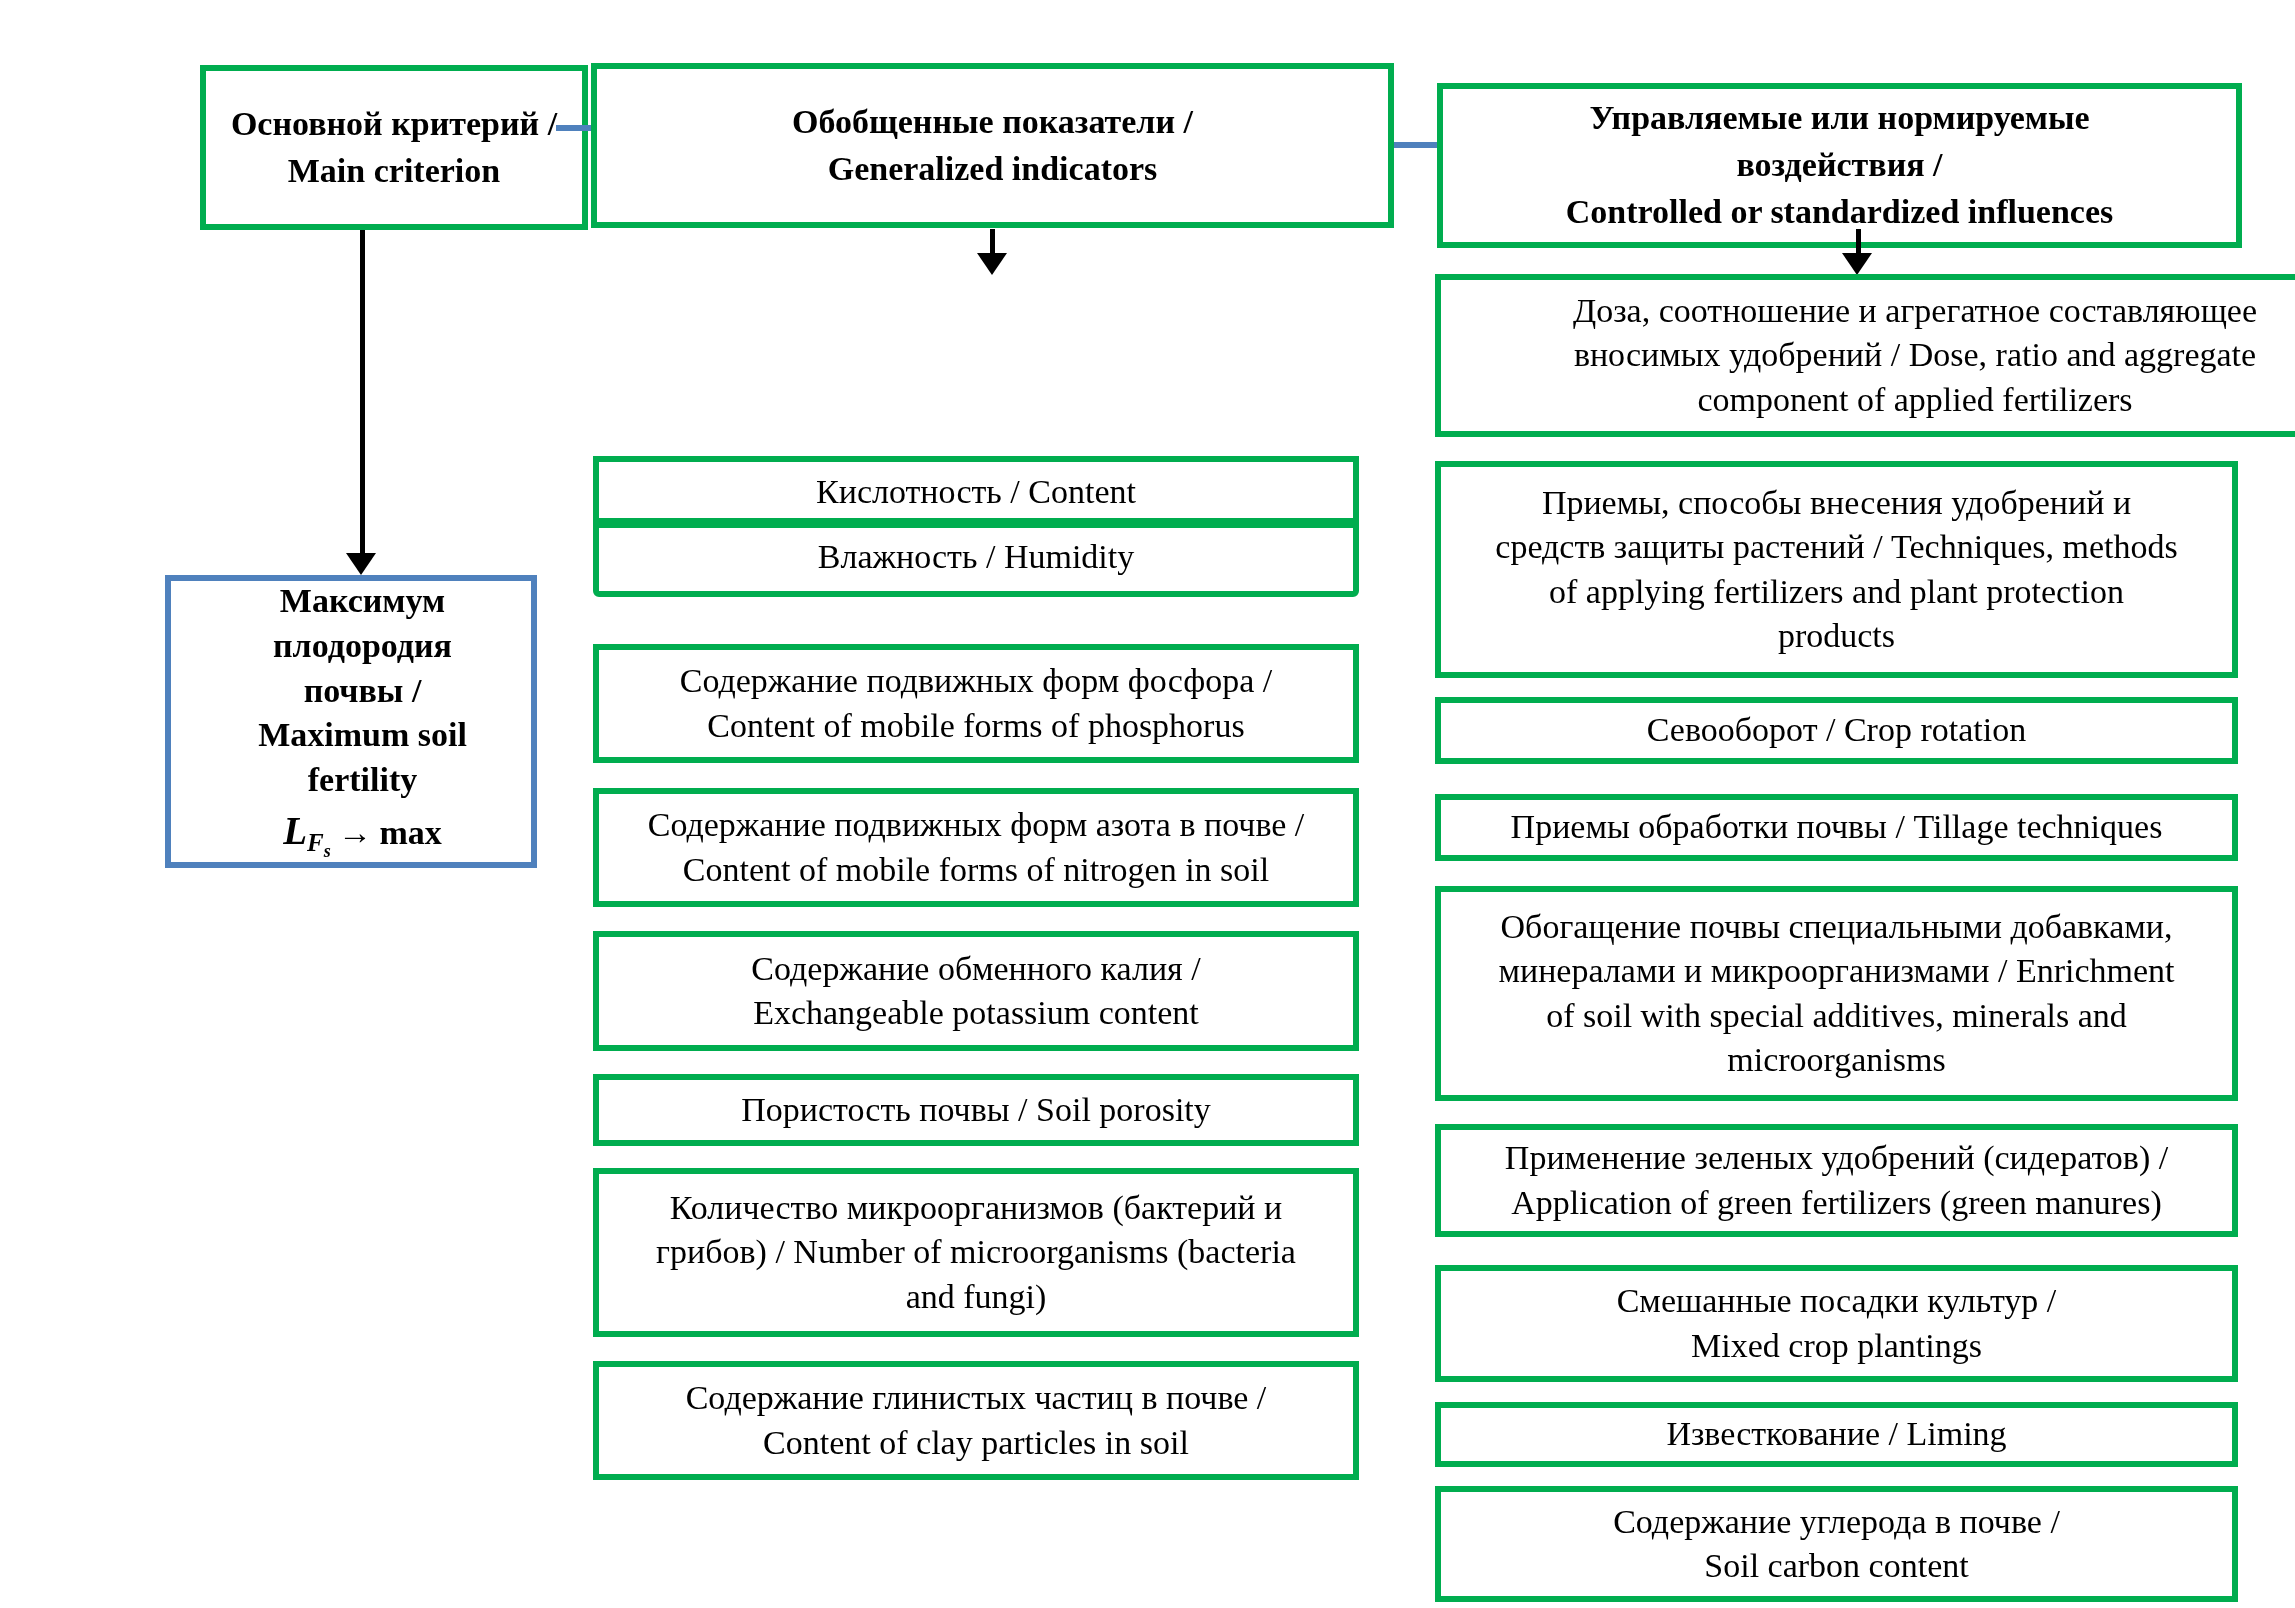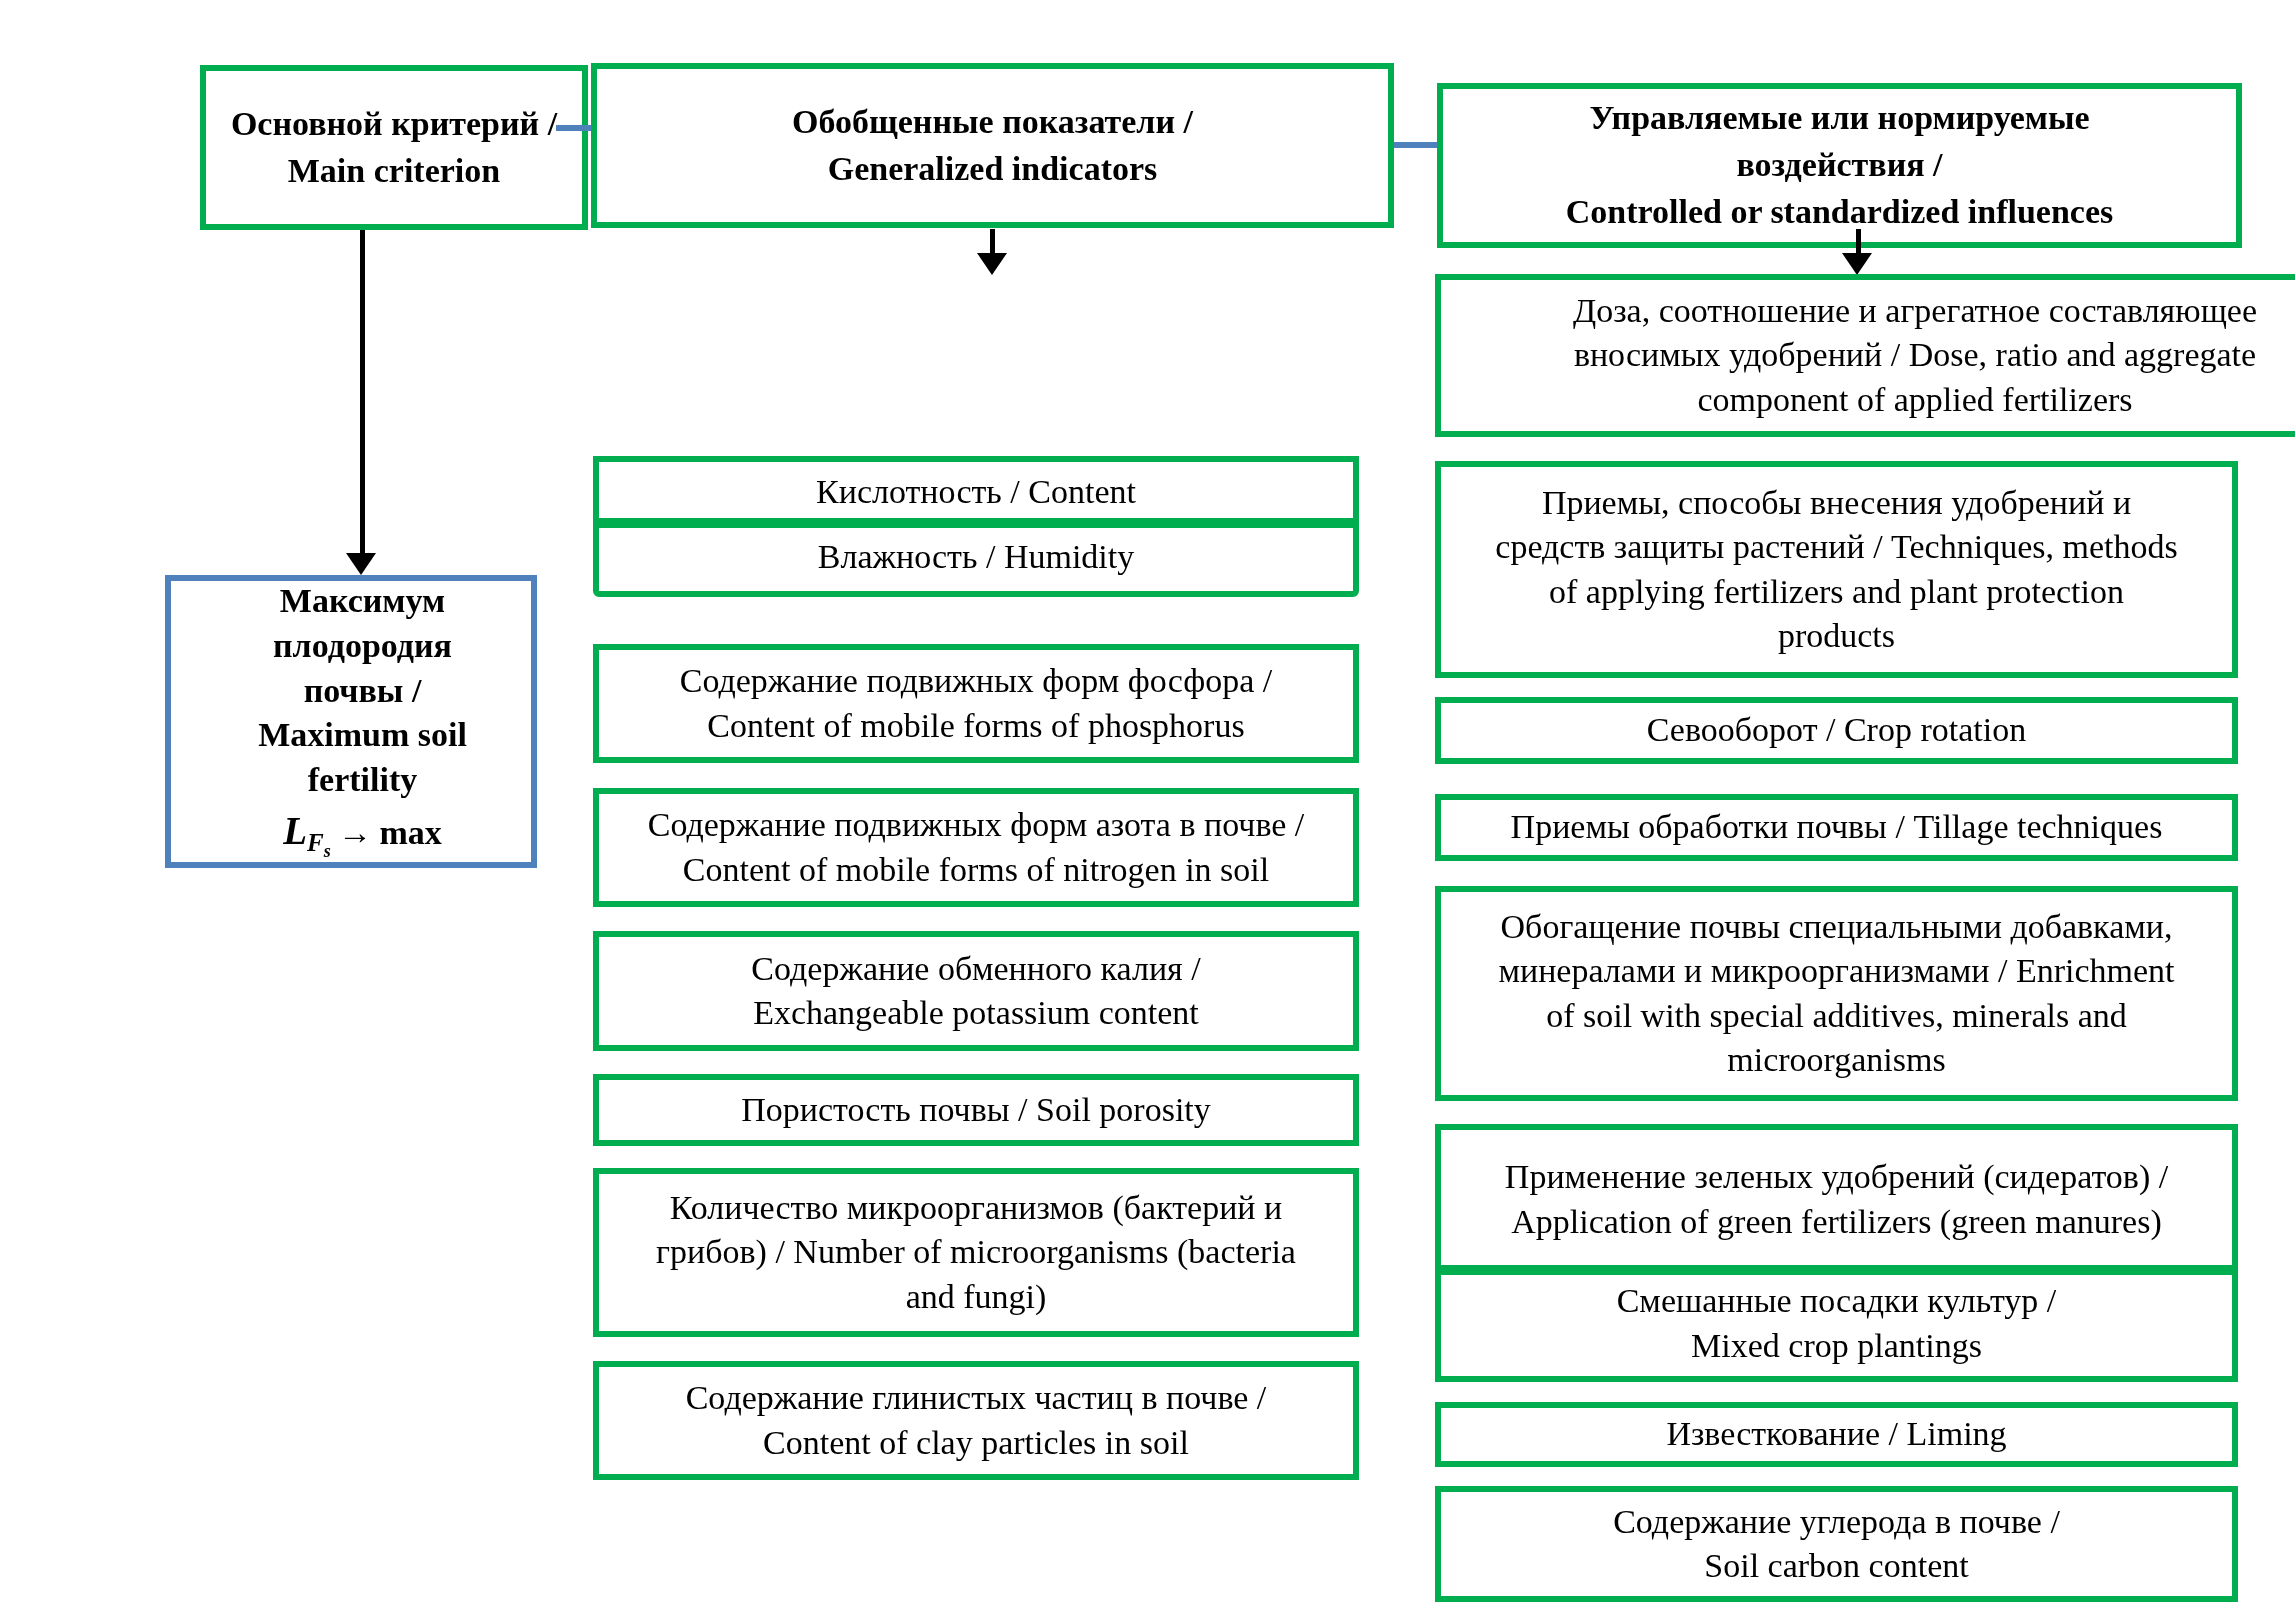--- a/index.html
+++ b/index.html
@@ -106,21 +106,21 @@
   <div class="box green-box content" style="left:1435px;top:461px;width:803px;height:217px;">Приемы, способы внесения удобрений и
 средств защиты растений / Techniques, methods
 of applying fertilizers and plant protection
 products</div>
   <div class="box green-box content" style="left:1435px;top:697px;width:803px;height:67px;">Севооборот / Crop rotation</div>
   <div class="box green-box content" style="left:1435px;top:794px;width:803px;height:67px;">Приемы обработки почвы / Tillage techniques</div>
   <div class="box green-box content" style="left:1435px;top:886px;width:803px;height:215px;">Обогащение почвы специальными добавками,
 минералами и микроорганизмами / Enrichment
 of soil with special additives, minerals and
 microorganisms</div>
-  <div class="box green-box content" style="left:1435px;top:1124px;width:803px;height:151px;">Применение зеленых удобрений (сидератов) /
+  <div class="box green-box content" style="left:1435px;top:1124px;width:803px;height:113px;">Применение зеленых удобрений (сидератов) /
 Application of green fertilizers (green manures)</div>
   <div class="box green-box content" style="left:1435px;top:1265px;width:803px;height:117px;">Смешанные посадки культур /
 Mixed crop plantings</div>
   <div class="box green-box content" style="left:1435px;top:1402px;width:803px;height:65px;">Известкование / Liming</div>
   <div class="box green-box content" style="left:1435px;top:1486px;width:803px;height:116px;">Содержание углерода в почве /
 Soil carbon content</div>
 
 </div>
 
 

